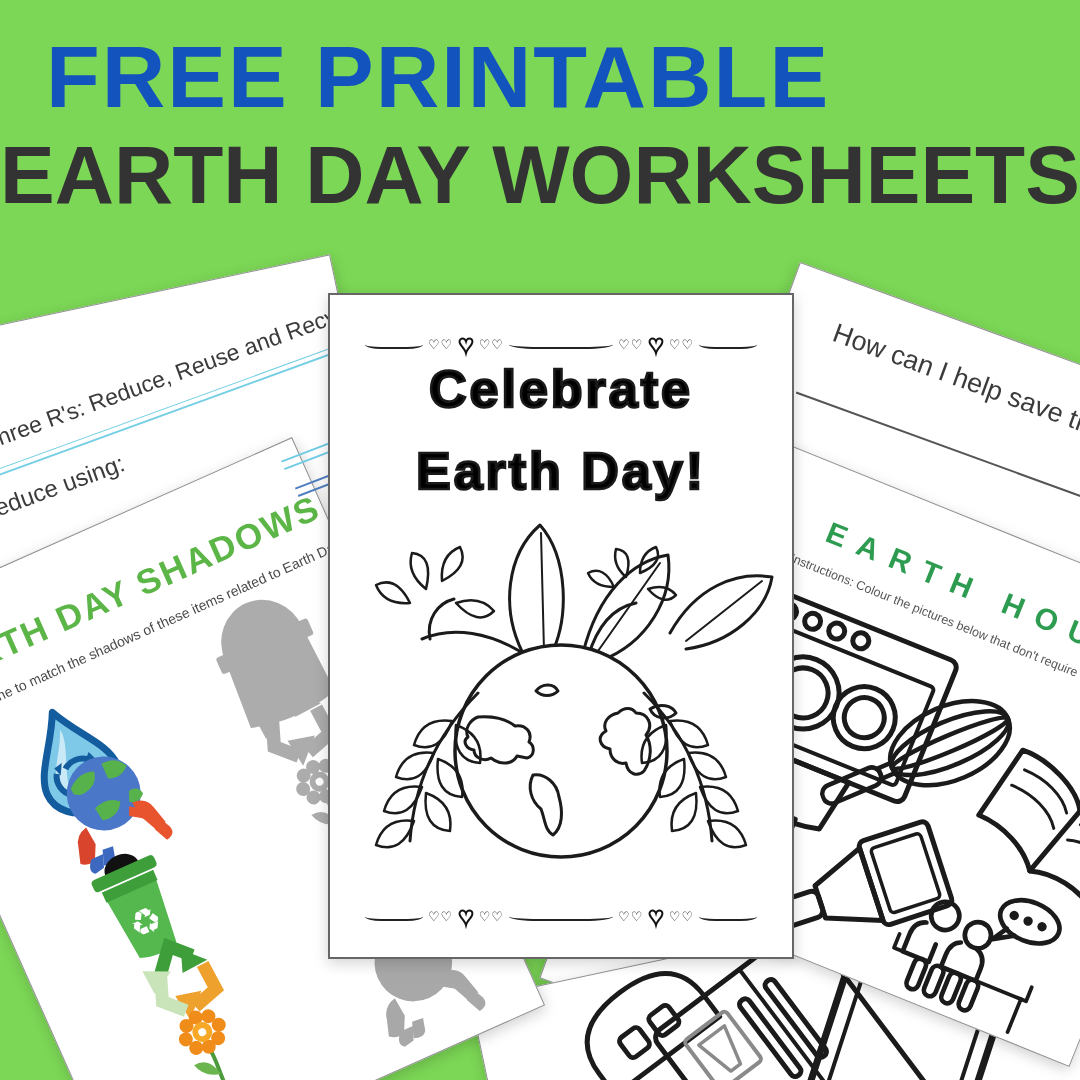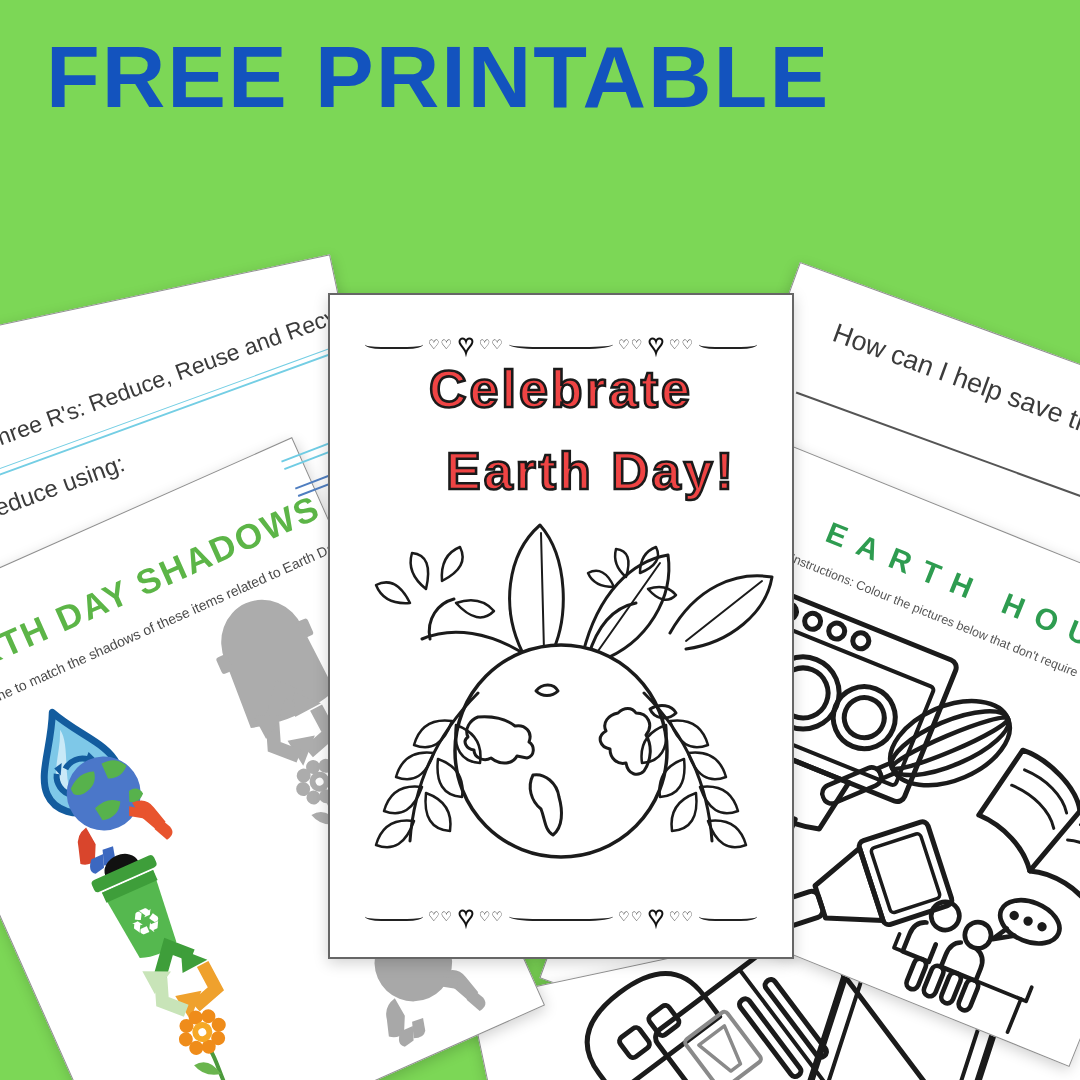--- a/index.html
+++ b/index.html
@@ -28,23 +28,23 @@
 
   
   .hearts-row{position:absolute;left:0;width:462px;display:flex;align-items:center;justify-content:center;gap:5px;color:#222;}
   .hearts-row.top{top:36px;}
   .hearts-row.bottom{top:608px;}
   .sq{height:7px;border-bottom:2px solid #222;border-radius:50%/8px;width:58px;}
   .sq.long{width:104px;}
   .hs{font-size:13px;letter-spacing:1px;}
   .hb{font-size:26px;color:#fff;-webkit-text-stroke:2px #111;line-height:1;}
   .bubble{position:absolute;left:0;width:462px;text-align:center;font-weight:bold;
-          font-size:52px;letter-spacing:3px;color:#ef4444;-webkit-text-stroke:2.6px #1a1a1a;}
+          font-size:52px;letter-spacing:3px;color:#000000;-webkit-text-stroke:2.6px #1a1a1a;}
   .bubble.l1{top:64px;}
-  .bubble.l2{top:146px;padding-left:30px;}
+  .bubble.l2{top:146px;}
   #earth-illustration{position:absolute;left:0;top:216px;}
 
   
   .threers-inner{position:absolute;left:35px;top:105px;width:560px;transform:rotate(-8deg);transform-origin:0 0;}
   .threers-title{font-size:23px;color:#3b3b3b;white-space:nowrap;}
   .cyanbox{position:relative;margin-top:20px;width:470px;height:200px;
            border:2px solid #74CEE4;outline:1px solid #74CEE4;outline-offset:4px;}
   .cyanbox .lbl{font-size:24px;color:#3b3b3b;padding:16px 0 0 14px;}
   .handle{position:absolute;width:9px;height:9px;background:#fff;border:1.5px solid #74CEE4;}
   .peek{position:absolute;height:6px;border-top:2px solid #6FCCE4;border-bottom:2px solid #6FCCE4;
@@ -66,20 +66,21 @@
             color:#2E9C50;letter-spacing:13px;white-space:nowrap;}
   .eh-sub{position:absolute;left:42px;top:96px;font-size:12.5px;color:#555;white-space:nowrap;}
   .line-art{stroke:#1b1b1b;fill:none;stroke-linejoin:round;stroke-linecap:round;}
 </style>
 </head>
 <body>
 
 <div id="canvas">
 
   <div class="hdr1">FREE PRINTABLE</div>
+  <div class="hdr2">EARTH DAY WORKSHEETS</div>
 
   <div class="sheet thin" id="three-rs">
     <div class="threers-inner">
       <div class="threers-title">The Three R's: Reduce, Reuse and Recycle</div>
       <div class="cyanbox">
 
         <span class="handle" style="left:-6px;bottom:-6px"></span>
         <span class="handle" style="right:-6px;top:-6px"></span>
 
         <div class="lbl">Reduce using:</div>

